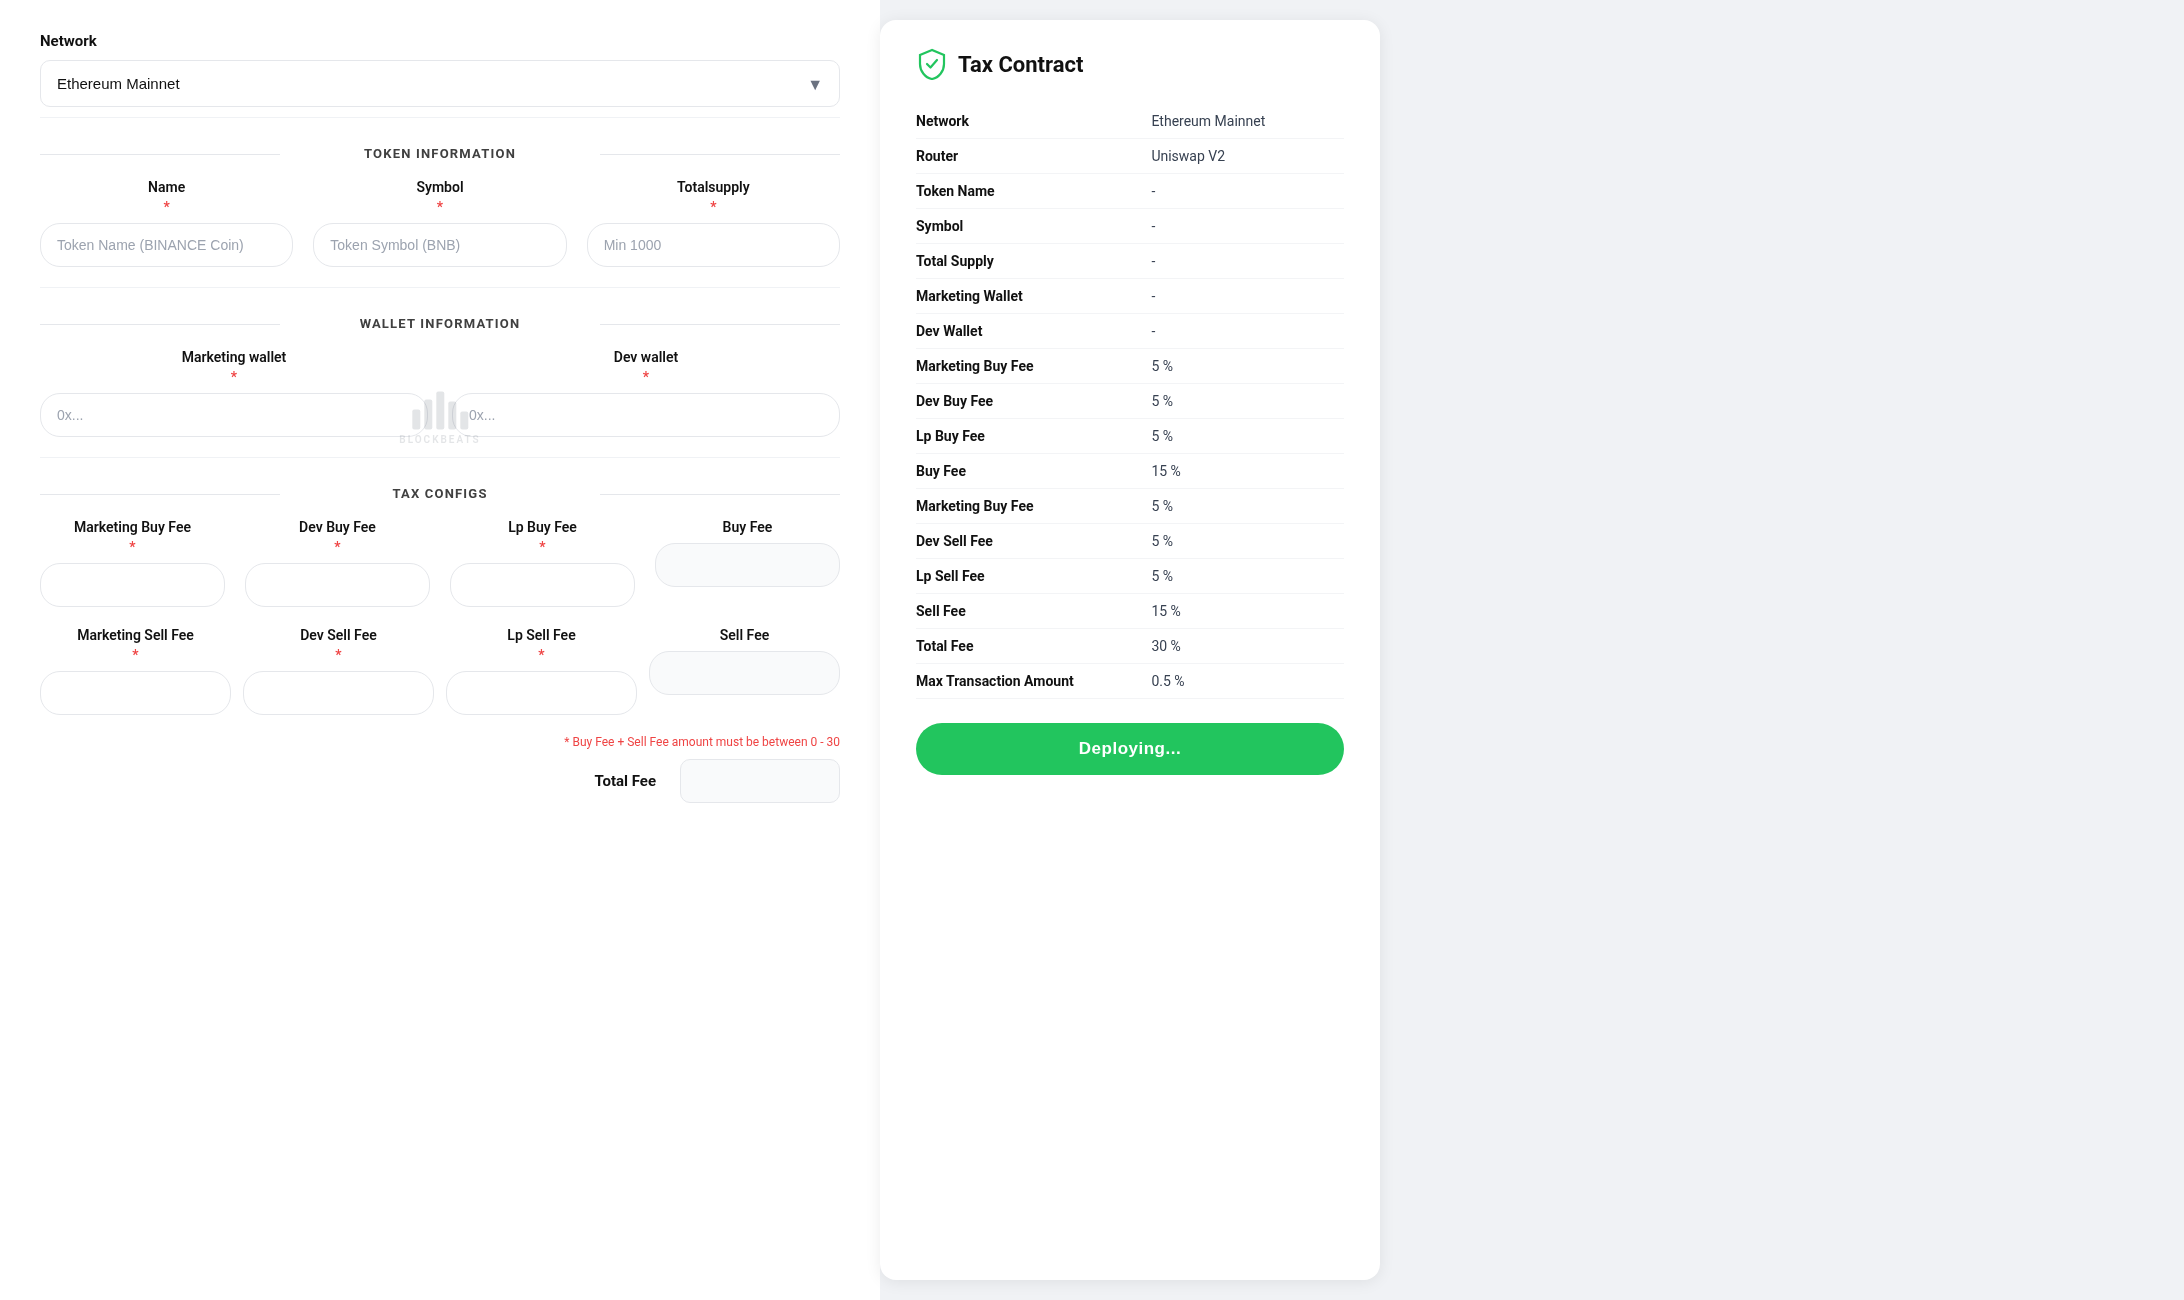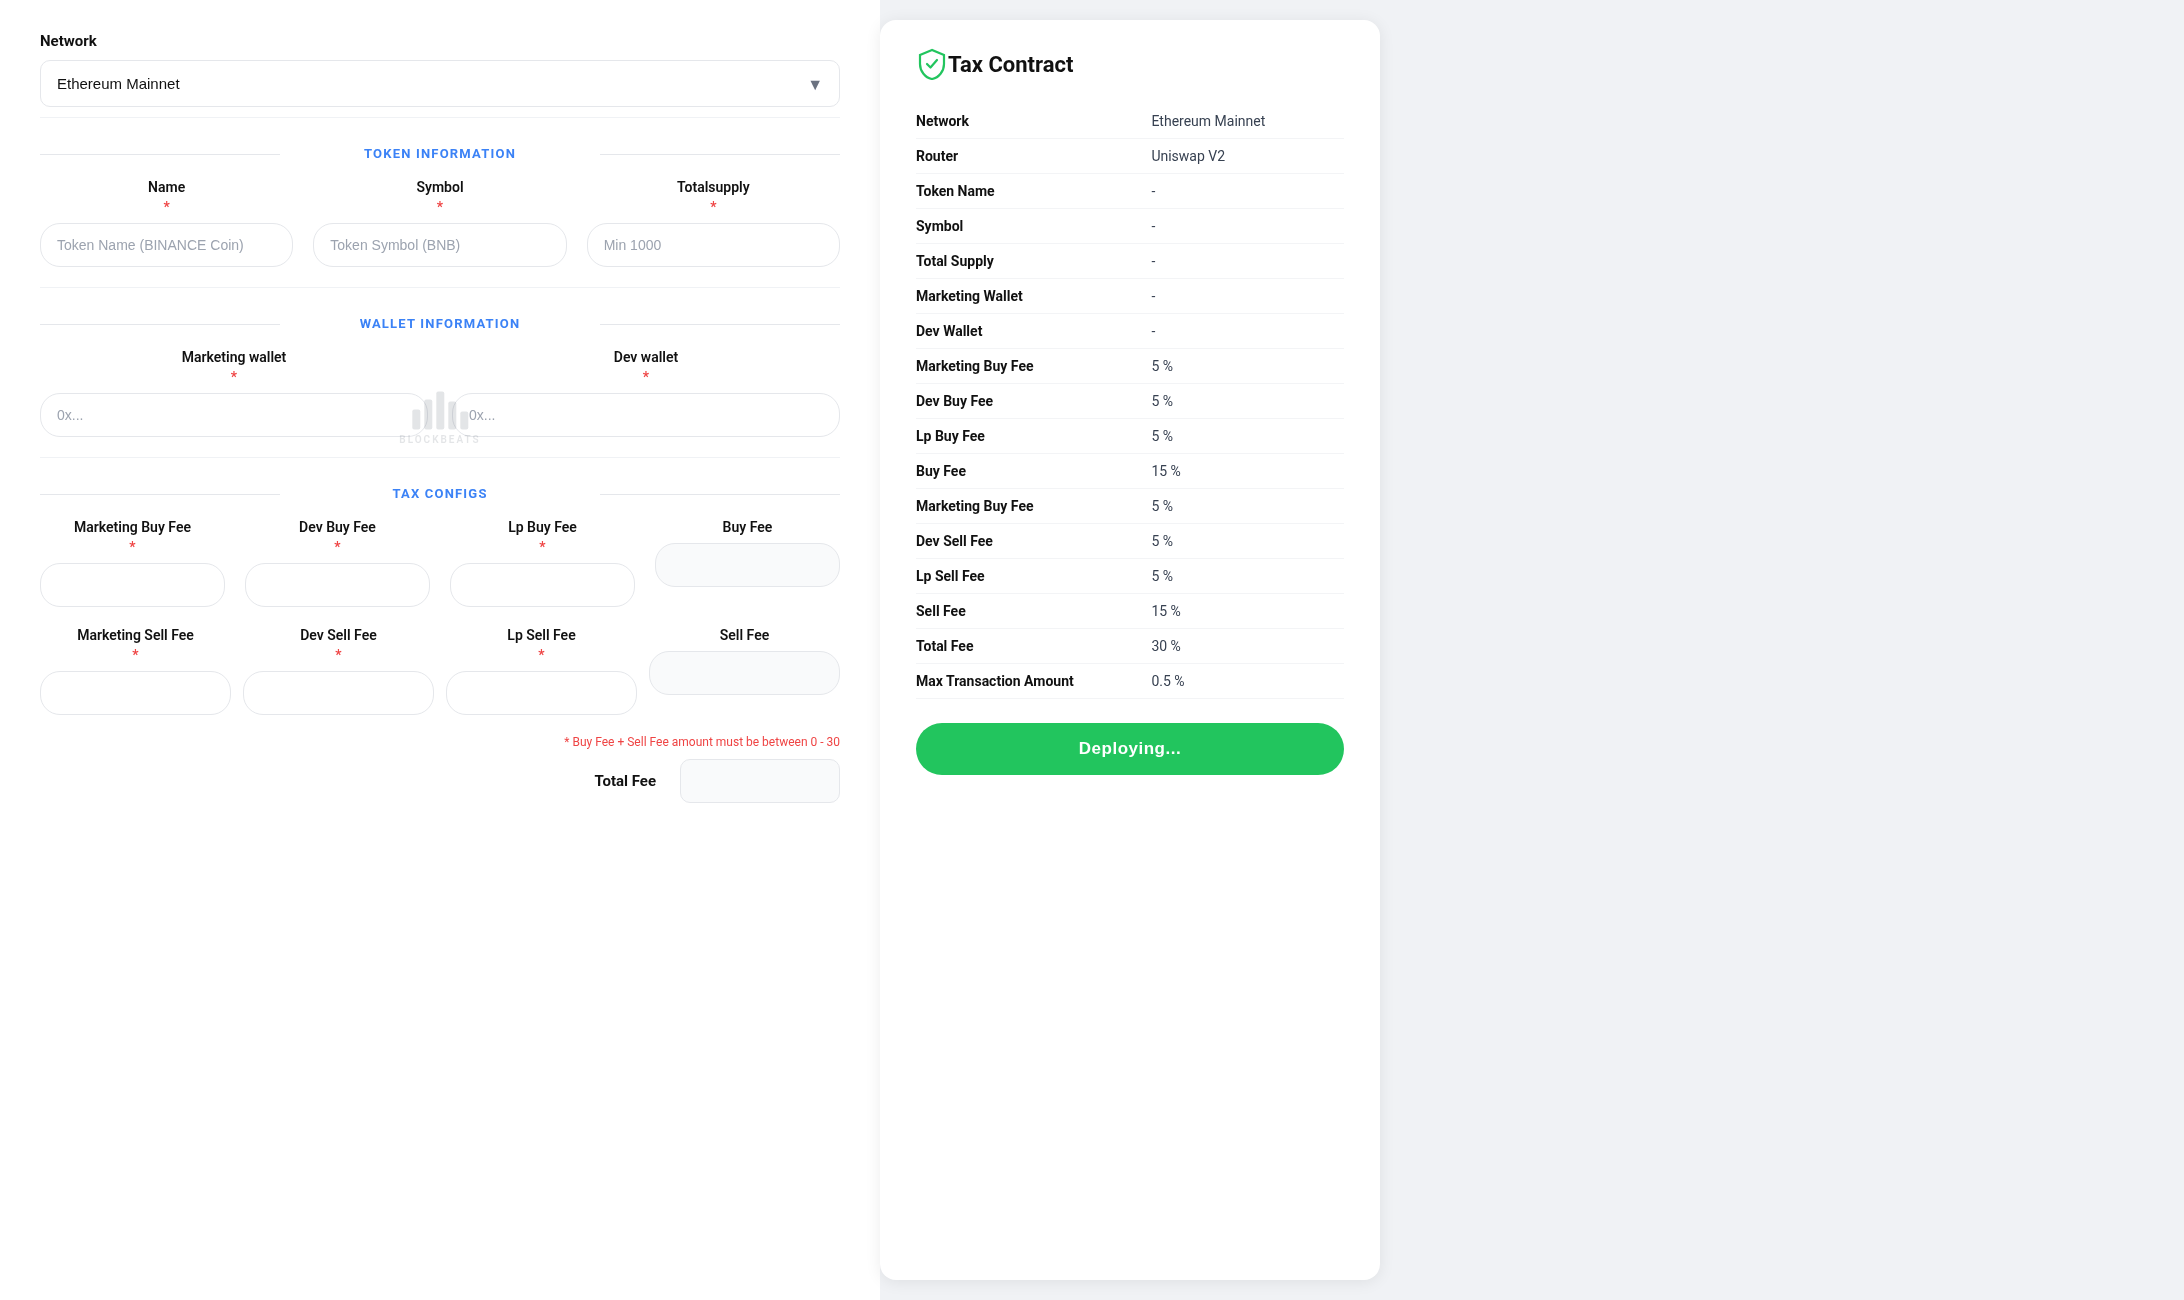--- a/index.html
+++ b/index.html
@@ -18,21 +18,21 @@
     .right-panel {
       width: 500px;
       background: #fff;
       margin: 20px 20px 20px 0;
       border-radius: 16px;
       padding: 28px 36px;
       box-shadow: 0 2px 16px rgba(0,0,0,0.08);
     }
     .section-label {
       text-align: center;
-      color: #3b82f6;
+      color: #404040;
       font-size: 13px;
       font-weight: 700;
       letter-spacing: 1.2px;
       margin: 28px 0 18px 0;
       position: relative;
     }
     .section-label::before,
     .section-label::after {
       content: '';
       position: absolute;
@@ -154,20 +154,21 @@
       font-size: 12px;
       color: #ef4444;
       margin-bottom: 10px;
       text-align: right;
     }
 
     
     .right-header {
       display: flex;
       align-items: center;
+      gap: 10px;
       margin-bottom: 24px;
     }
     .shield-icon {
       width: 32px;
       height: 32px;
       color: #22c55e;
     }
     .right-title {
       font-size: 22px;
       font-weight: 700;

